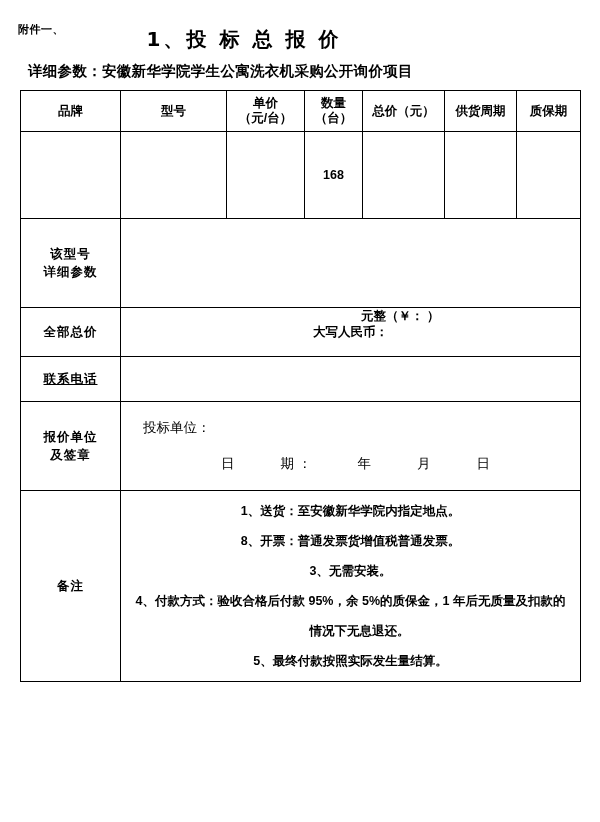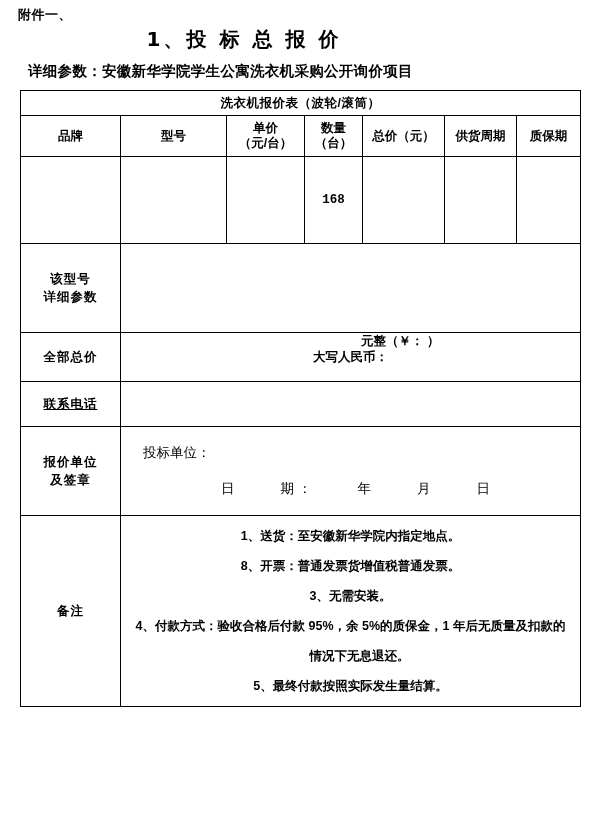--- a/index.html
+++ b/index.html
@@ -16,23 +16,23 @@
     overflow: hidden;
   }
   .page {
     width: 600px;
     height: 822px;
     position: relative;
     box-sizing: border-box;
   }
   .attach-label {
     position: absolute;
-    top: 6px;
+    top: 22px;
     left: 18px;
-    font-size: 13px;
+    font-size: 11px;
     font-weight: bold;
     letter-spacing: 0.5px;
     color: #000;
   }
   .doc-title {
     position: absolute;
     top: 26px;
     left: 0;
     width: 488px;
     text-align: center;
@@ -74,21 +74,20 @@
     height: 40px;
     font-size: 12.5px;
     line-height: 15px;
   }
   .data-row td {
     height: 86px;
   }
   .qty-cell {
     font-size: 12.5px;
     font-weight: bold;
-    font-family: Liberation Mono, monospace;
   }
   .spec-row td {
     height: 88px;
   }
   .total-row td { height: 48px; }
   .bidder-row td { height: 44px; }
   .phone-row td { height: 44px; text-decoration: underline; }
   .sign-row td { height: 88px; }
   .remark-row td { height: 190px; }
 
@@ -152,23 +151,20 @@
     <colgroup>
       <col style="width:100px">
       <col style="width:106px">
       <col style="width:78px">
       <col style="width:58px">
       <col style="width:82px">
       <col style="width:72px">
       <col style="width:64px">
     </colgroup>
     <tbody>
-      <tr>
-        <td class="tbl-title" colspan="7">洗衣机报价表（波轮/滚筒）</td>
-      </tr>
       <tr class="hdr-row">
         <td>品牌</td>
         <td>型号</td>
         <td>
           <div>单价</div>
           <div>（元/台）</div>
         </td>
         <td>
           <div>数量</div>
           <div>（台）</div>

